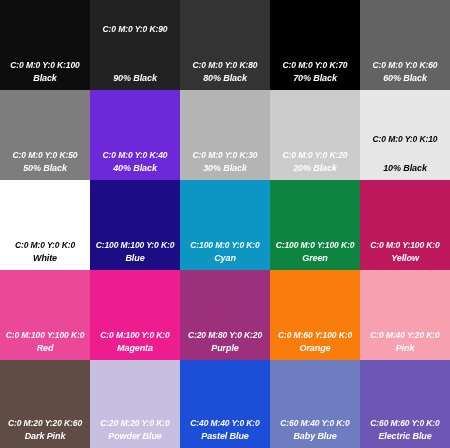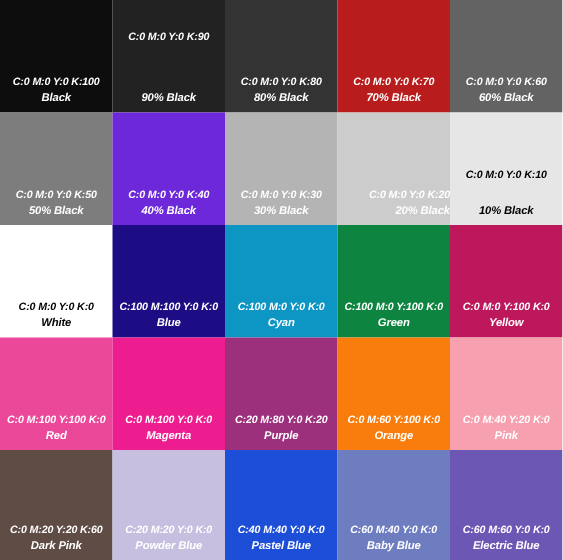--- a/index.html
+++ b/index.html
@@ -60,41 +60,41 @@
       <div class="swatch-name">Black</div>
     </div>
     <div class="swatch light-text" style="background-color: rgb(34, 34, 34); gap: 36px;">
       <div class="swatch-cmyk">C:0 M:0 Y:0 K:90</div>
       <div class="swatch-name">90% Black</div>
     </div>
     <div class="swatch light-text" style="background-color: rgb(51, 51, 51);">
       <div class="swatch-cmyk">C:0 M:0 Y:0 K:80</div>
       <div class="swatch-name">80% Black</div>
     </div>
-    <div class="swatch light-text" style="background-color: #b91c1c;">
+    <div class="swatch light-text" style="background-color: #000000;">
       <div class="swatch-cmyk">C:0 M:0 Y:0 K:70</div>
       <div class="swatch-name">70% Black</div>
     </div>
     <div class="swatch light-text" style="background-color: rgb(99, 99, 99);">
       <div class="swatch-cmyk">C:0 M:0 Y:0 K:60</div>
       <div class="swatch-name">60% Black</div>
     </div>
     <div class="swatch light-text" style="background-color: rgb(125, 125, 125);">
       <div class="swatch-cmyk">C:0 M:0 Y:0 K:50</div>
       <div class="swatch-name">50% Black</div>
     </div>
     <div class="swatch light-text" style="background-color: #6d28d9;">
       <div class="swatch-cmyk">C:0 M:0 Y:0 K:40</div>
       <div class="swatch-name">40% Black</div>
     </div>
     <div class="swatch light-text" style="background-color: rgb(180, 180, 180);">
       <div class="swatch-cmyk">C:0 M:0 Y:0 K:30</div>
       <div class="swatch-name">30% Black</div>
     </div>
-    <div class="swatch light-text" style="background-color: rgb(204, 204, 204); align-items: flex-end;">
+    <div class="swatch light-text" style="background-color: rgb(204, 204, 204);">
       <div class="swatch-cmyk">C:0 M:0 Y:0 K:20</div>
       <div class="swatch-name">20% Black</div>
     </div>
     <div class="swatch dark-text" style="background-color: rgb(230, 230, 230); gap: 16px;">
       <div class="swatch-cmyk">C:0 M:0 Y:0 K:10</div>
       <div class="swatch-name">10% Black</div>
     </div>
     <div class="swatch dark-text" style="background-color: rgb(255, 255, 255);">
       <div class="swatch-cmyk">C:0 M:0 Y:0 K:0</div>
       <div class="swatch-name">White</div>

